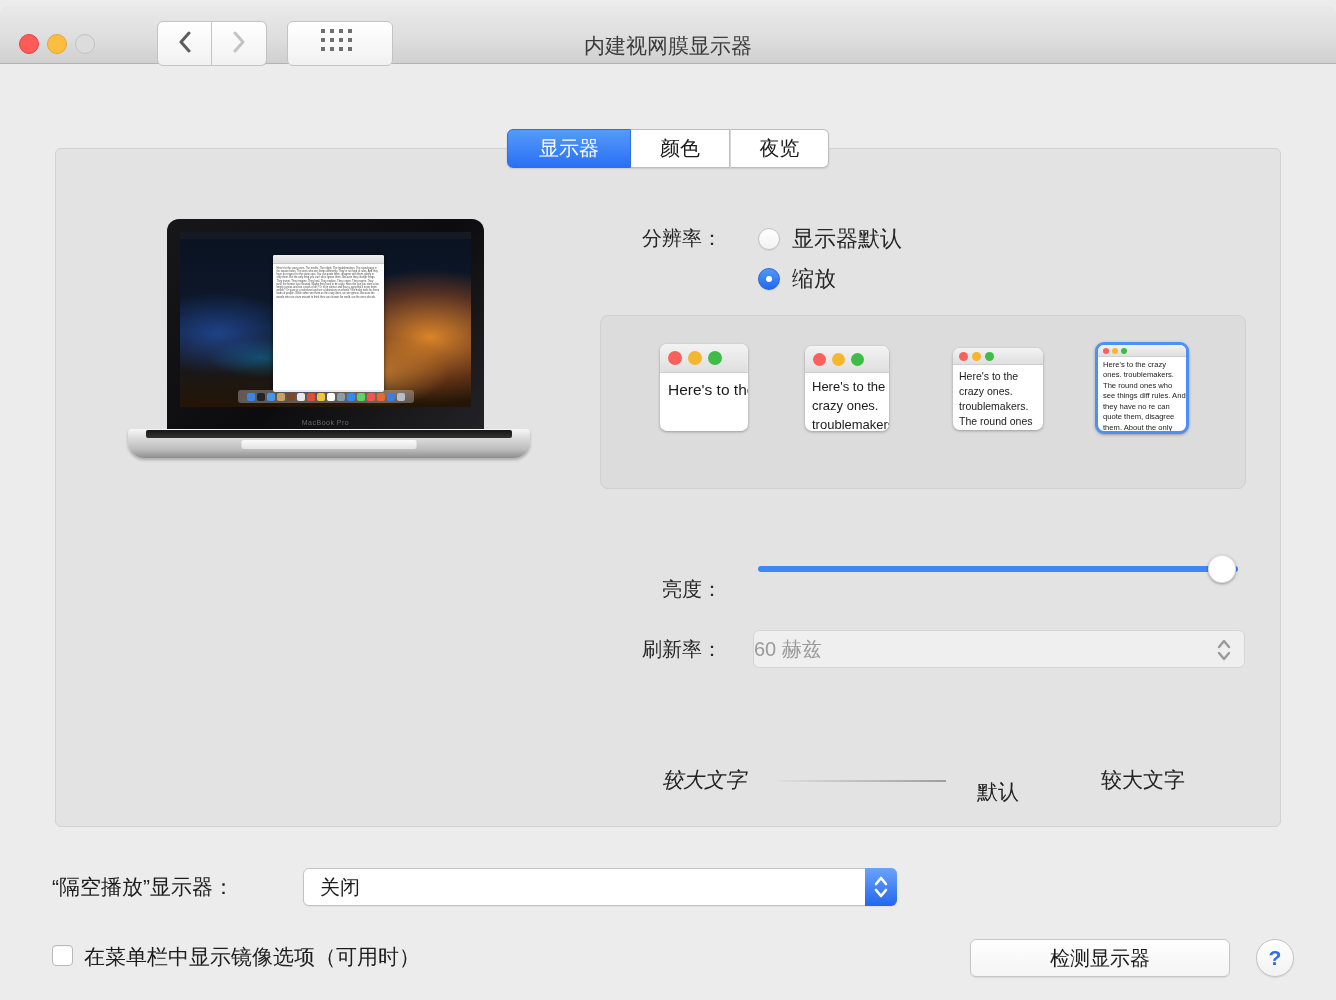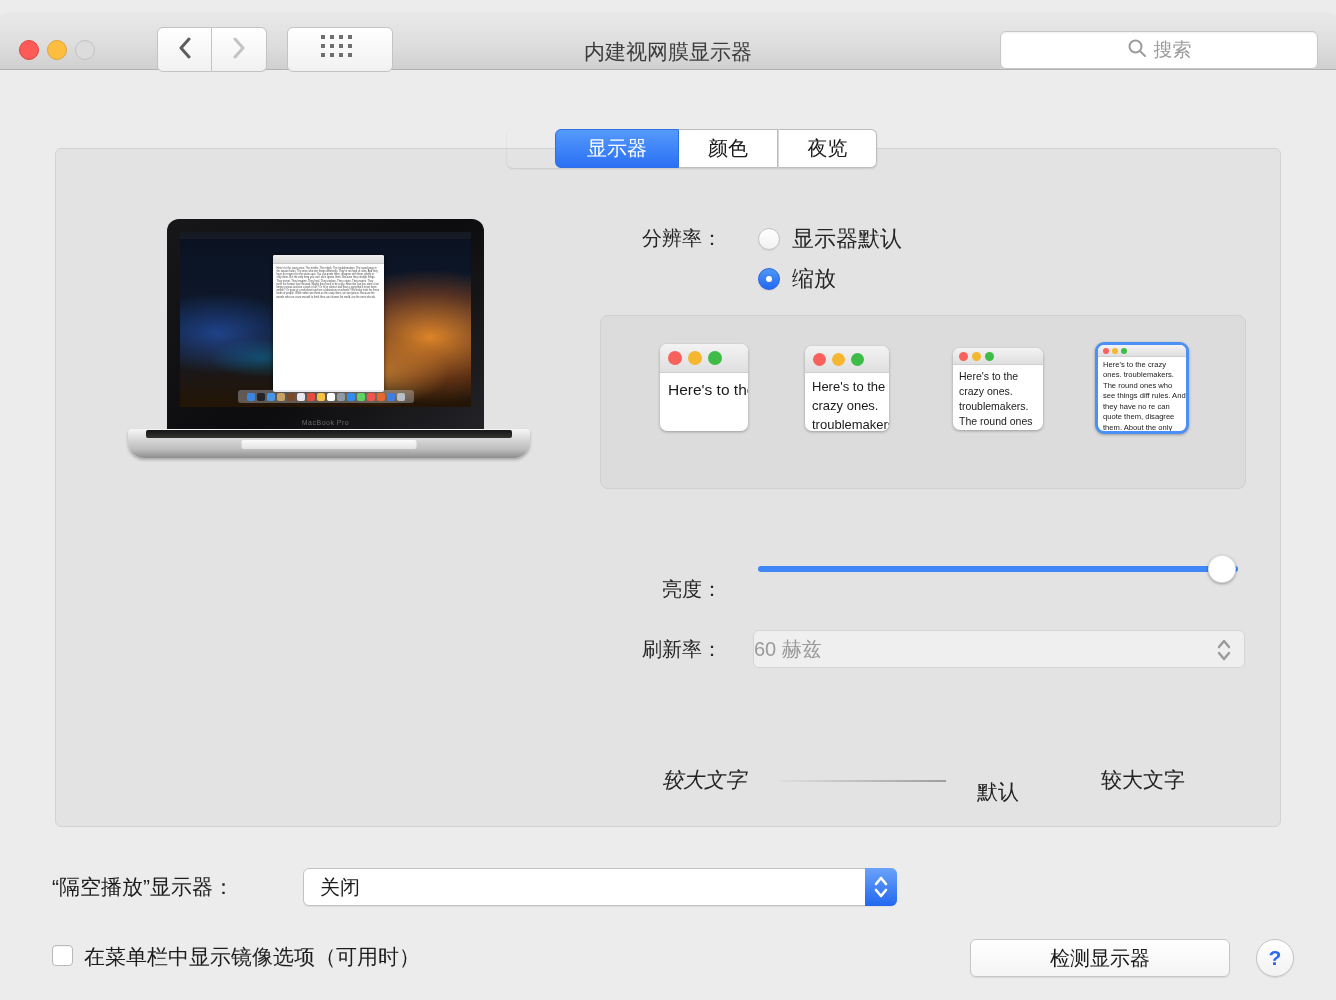--- a/index.html
+++ b/index.html
@@ -4,21 +4,21 @@
 <style>
   * { margin:0; padding:0; box-sizing:border-box; }
   html,body { width:1336px; height:1000px; }
   body {
     font-family:"Liberation Sans","DejaVu Sans",sans-serif;
     background:#ececec; position:relative; overflow:hidden;
     -webkit-font-smoothing:antialiased;
   }
   
   .titlebar {
-    position:absolute; left:0; top:12px; width:1336px; height:58px;
+    position:absolute; left:0; top:6px; width:1336px; height:58px;
     background:linear-gradient(180deg,#e9e9e9 0%,#dedede 55%,#d0d0d0 100%);
     border-bottom:1px solid #b2b2b2; border-radius:8px 8px 0 0;
   }
   .tl { position:absolute; top:28px; width:20px; height:20px; border-radius:50%; }
   .tl-red   { left:19px; background:#fc5b57; border:1px solid #e1453e; }
   .tl-yellow{ left:47px; background:#fdbe40; border:1px solid #e0a33a; }
   .tl-gray  { left:75px; background:#dcdcdc; border:1px solid #c2c2c2; }
   .navgroup { position:absolute; left:157px; top:15px; height:45px; display:flex; }
   .navbtn {
     width:55px; height:45px; background:linear-gradient(180deg,#ffffff,#f1f1f1);
@@ -52,21 +52,21 @@
   .tabs {
     position:absolute; left:507px; top:129px; height:39px; display:flex;
     border-radius:6px; box-shadow:0 1px 2px rgba(0,0,0,.12); z-index:5;
   }
   .tab {
     height:39px; display:flex; align-items:center; justify-content:center;
     font-size:20px; background:#ffffff; border:1px solid #bdbdbd; color:#1a1a1a;
   }
   .tab.sel {
     background:linear-gradient(180deg,#559afb,#2a70f4);
-    border:1px solid #2f6fe3; color:#ffffff;margin-left:48px;
+    border:1px solid #2f6fe3; color:#ffffff;
   }
   .tab:first-child { border-radius:6px 0 0 6px; width:124px; }
   .tab:nth-child(2){ width:99px; border-left:none; }
   .tab:last-child  { border-radius:0 6px 6px 0; width:99px; border-left:1px solid #d6d6d6; }
   
   .laptop { position:absolute; left:128px; top:219px; width:402px; height:241px; }
   .lid {
     position:absolute; left:39px; top:0; width:317px; height:212px;
     background:linear-gradient(135deg,#17171a 0%,#0c0c0e 55%,#232327 100%);
     border-radius:12px 12px 2px 2px;
@@ -255,29 +255,20 @@
             <rect x="9" y="18" width="4" height="4"></rect>
             <rect x="18" y="18" width="4" height="4"></rect>
             <rect x="27" y="18" width="4" height="4"></rect>
         </g>
       </svg>
     </span>
   </div>
 
   <div class="win-title">内建视网膜显示器</div>
 
-  <div class="searchfield">
-    <span>
-      <svg width="20" height="20" viewBox="0 0 20 20">
-          <circle cx="8.5" cy="8.5" r="6" fill="none" stroke="#9b9b9b" stroke-width="2"></circle>
-          <line x1="13" y1="13" x2="18" y2="18" stroke="#9b9b9b" stroke-width="2" stroke-linecap="round"></line>
-        </svg>
-    </span>
-    <span class="ph">搜索</span>
-  </div>
 </div>
 
 <div class="panel"></div>
 
 <div class="tabs">
   <div class="tab sel">显示器</div>
   <div class="tab">颜色</div>
   <div class="tab">夜览</div>
 </div>
 

